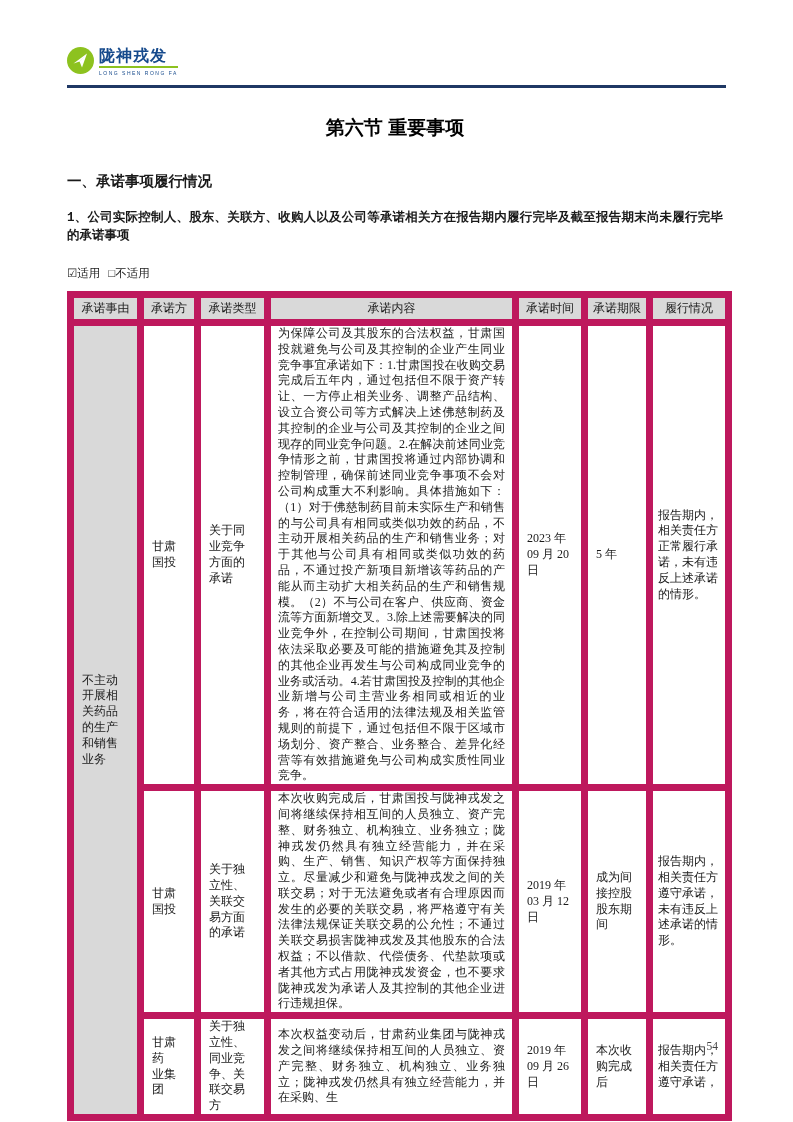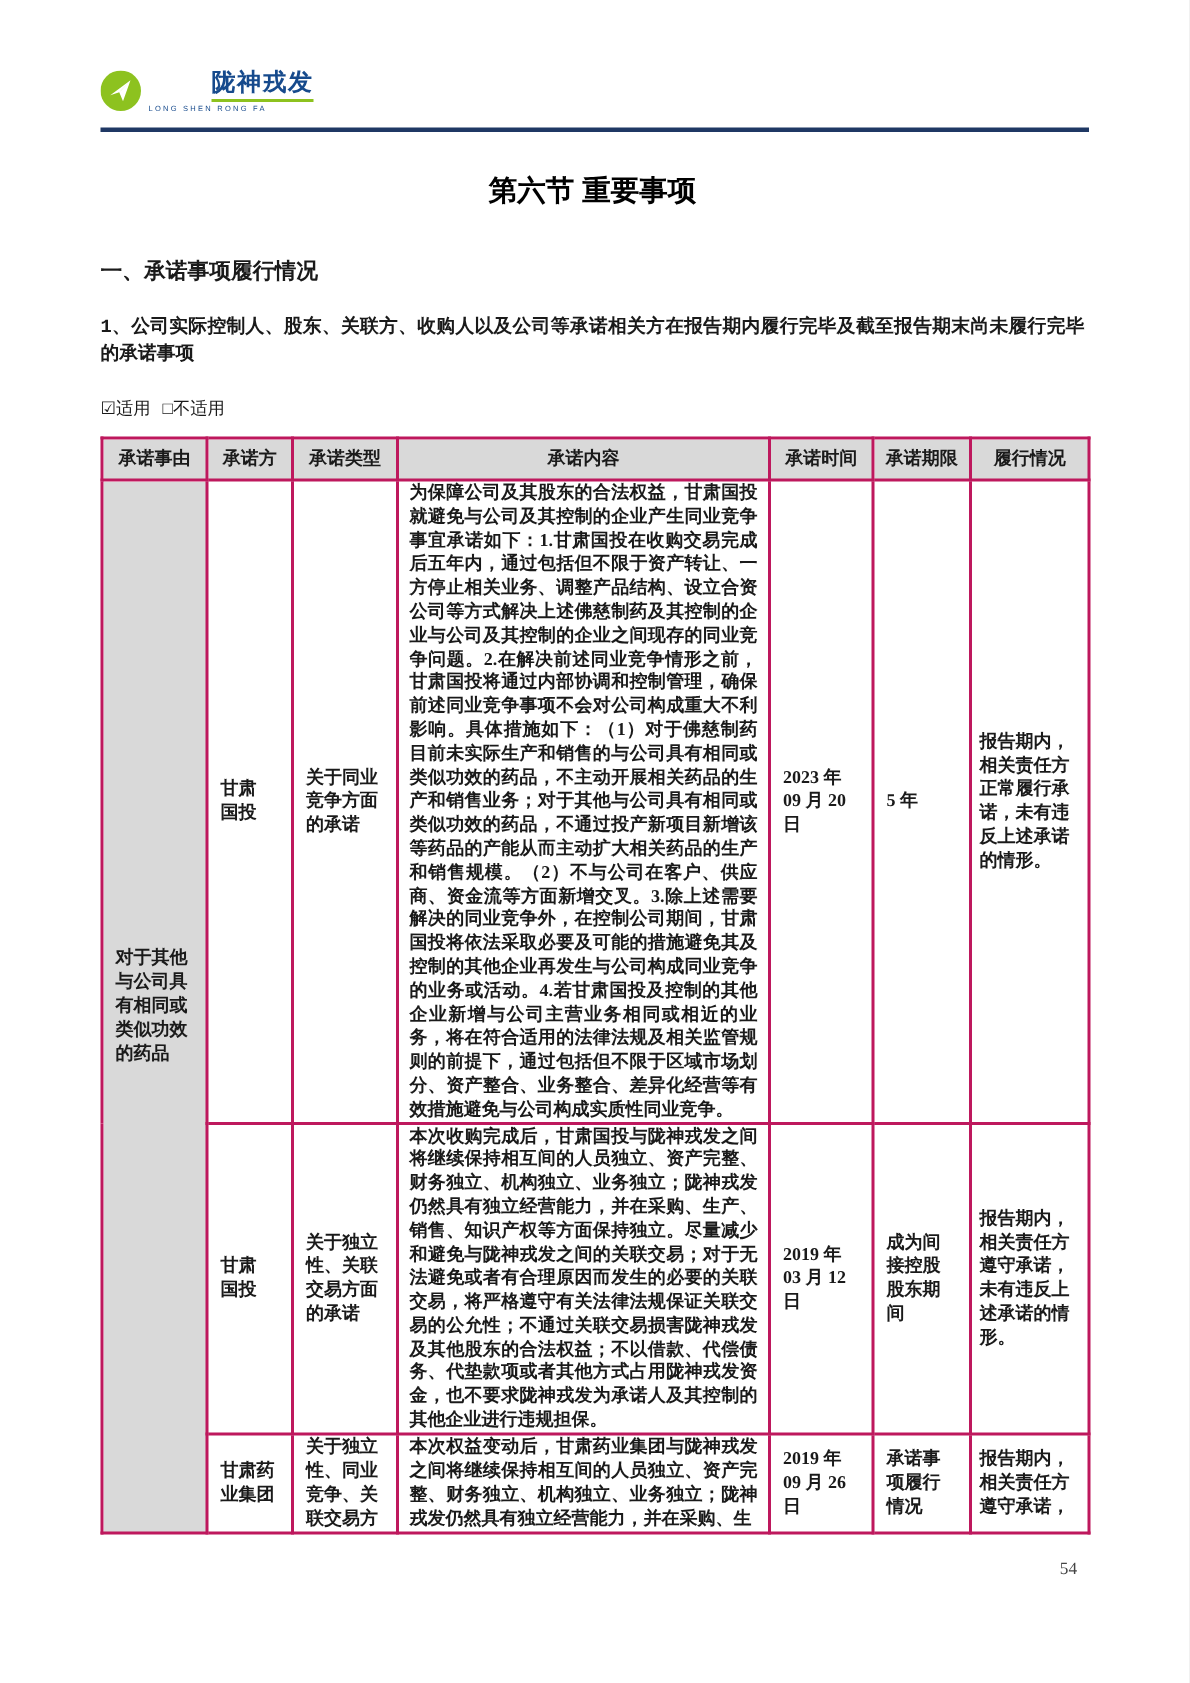--- a/index.html
+++ b/index.html
@@ -14,21 +14,21 @@
     color: #1a1a1a;
     overflow: hidden;
   }
   
   .hdr-logo { position: absolute; left: 67px; top: 47px; display: flex; align-items: flex-start; }
   .hdr-logo svg { display: block; margin-right: 5px; }
   .logo-cn {
     font-family: "Liberation Sans", sans-serif;
     font-weight: bold; font-size: 16px; line-height: 18px;
     color: #164a8c; letter-spacing: 1px;
-    border-bottom: 2px solid #8dc21f; padding-bottom: 1px; margin-left: 42px;
+    border-bottom: 2px solid #8dc21f; padding-bottom: 1px;
   }
   .logo-en {
     font-family: "Liberation Sans", sans-serif;
     font-size: 5px; color: #164a8c; letter-spacing: 1.5px; margin-top: 2px;
   }
   .hdr-doctitle {
     position: absolute; right: 67px; top: 57px;
     font-size: 11.5px; color: #1a1a1a;
   }
   .hdr-rule {
@@ -61,23 +61,23 @@
   table.commitments {
     margin-top: 11px;
     border-collapse: collapse;
     table-layout: fixed;
     width: 658px;
     font-size: 12px;
     line-height: 15.8px;
     color: #1a1a1a;
   }
   table.commitments td, table.commitments th {
-    border: 2px solid #be185d;
+    border: 7px solid #be185d;
     vertical-align: middle;
-    font-weight: bold;
+    font-weight: normal;
     overflow: hidden;
   }
   tr.thead-row { height: 28px; }
   tr.thead-row th { background: #d9d9d9; text-align: center; padding: 0 2px; }
   tr.r1 { height: 427px; }
   tr.r2 { height: 207px; }
   tr.r3 { height: 66px; }
   td.c1 { padding: 0 8px; background: #d9d9d9; text-align: left; }
   td.c2 { padding: 0 8px; white-space: pre-line; }
   td.c3 { padding: 0 8px; }
@@ -131,21 +131,21 @@
         <tr class="thead-row">
           <th>承诺事由</th>
           <th>承诺方</th>
           <th>承诺类型</th>
           <th>承诺内容</th>
           <th>承诺时间</th>
           <th>承诺期限</th>
           <th>履行情况</th>
         </tr>
         <tr class="r1">
-          <td class="c1" rowspan="3">对于其他与公司具有相同或类似功效的药品</td>
+          <td class="c1" rowspan="3">不主动开展相关药品的生产和销售业务</td>
           <td class="c2">甘肃
 国投</td>
           <td class="c3">关于同业竞争方面的承诺</td>
           <td class="c4">为保障公司及其股东的合法权益，甘肃国投就避免与公司及其控制的企业产生同业竞争事宜承诺如下：1.甘肃国投在收购交易完成后五年内，通过包括但不限于资产转让、一方停止相关业务、调整产品结构、设立合资公司等方式解决上述佛慈制药及其控制的企业与公司及其控制的企业之间现存的同业竞争问题。2.在解决前述同业竞争情形之前，甘肃国投将通过内部协调和控制管理，确保前述同业竞争事项不会对公司构成重大不利影响。具体措施如下：（1）对于佛慈制药目前未实际生产和销售的与公司具有相同或类似功效的药品，不主动开展相关药品的生产和销售业务；对于其他与公司具有相同或类似功效的药品，不通过投产新项目新增该等药品的产能从而主动扩大相关药品的生产和销售规模。（2）不与公司在客户、供应商、资金流等方面新增交叉。3.除上述需要解决的同业竞争外，在控制公司期间，甘肃国投将依法采取必要及可能的措施避免其及控制的其他企业再发生与公司构成同业竞争的业务或活动。4.若甘肃国投及控制的其他企业新增与公司主营业务相同或相近的业务，将在符合适用的法律法规及相关监管规则的前提下，通过包括但不限于区域市场划分、资产整合、业务整合、差异化经营等有效措施避免与公司构成实质性同业竞争。</td>
           <td class="c5">2023 年 09 月 20 日</td>
           <td class="c6">5 年</td>
           <td class="c7">报告期内，相关责任方正常履行承诺，未有违反上述承诺的情形。</td>
         </tr>
         <tr class="r2">
           <td class="c2">甘肃
@@ -155,21 +155,21 @@
           <td class="c5">2019 年 03 月 12 日</td>
           <td class="c6">成为间接控股股东期间</td>
           <td class="c7">报告期内，相关责任方遵守承诺，未有违反上述承诺的情形。</td>
         </tr>
         <tr class="r3">
           <td class="c2">甘肃药
 业集团</td>
           <td class="c3">关于独立性、同业竞争、关联交易方</td>
           <td class="c4">本次权益变动后，甘肃药业集团与陇神戎发之间将继续保持相互间的人员独立、资产完整、财务独立、机构独立、业务独立；陇神戎发仍然具有独立经营能力，并在采购、生</td>
           <td class="c5">2019 年 09 月 26 日</td>
-          <td class="c6">承诺事项履行情况</td>
+          <td class="c6">本次收购完成后</td>
           <td class="c7">报告期内，相关责任方遵守承诺，</td>
         </tr>
       </tbody>
     </table>
   </div>
 
   <div class="page-number">54</div>
 </div>
 
 </body></html>

